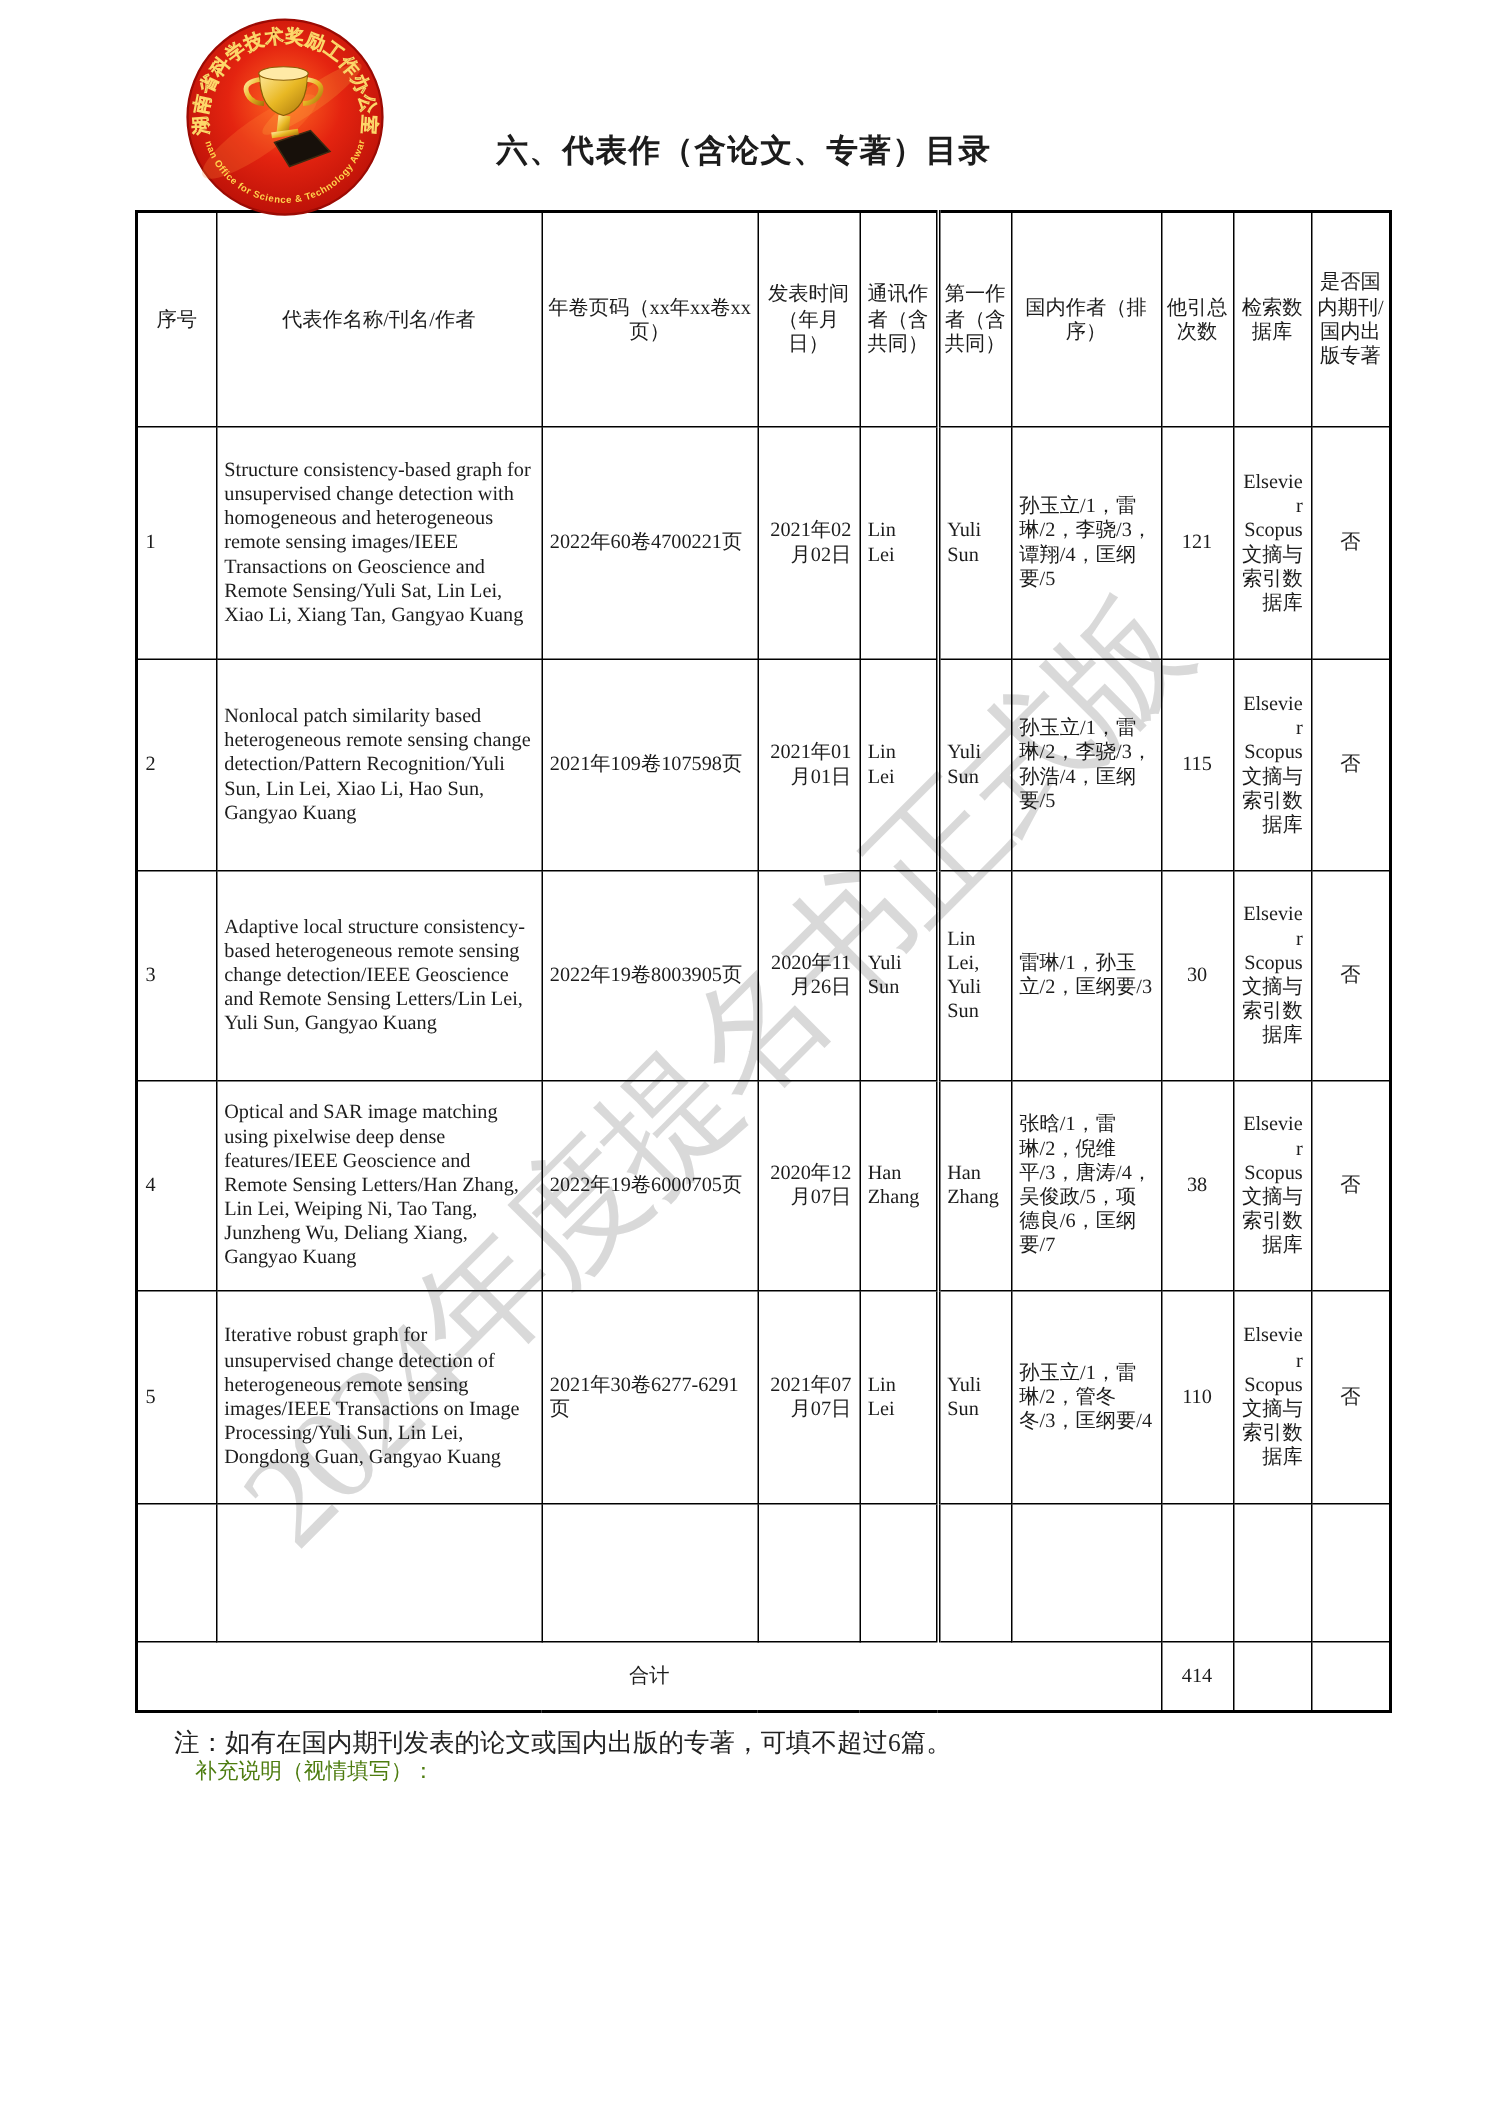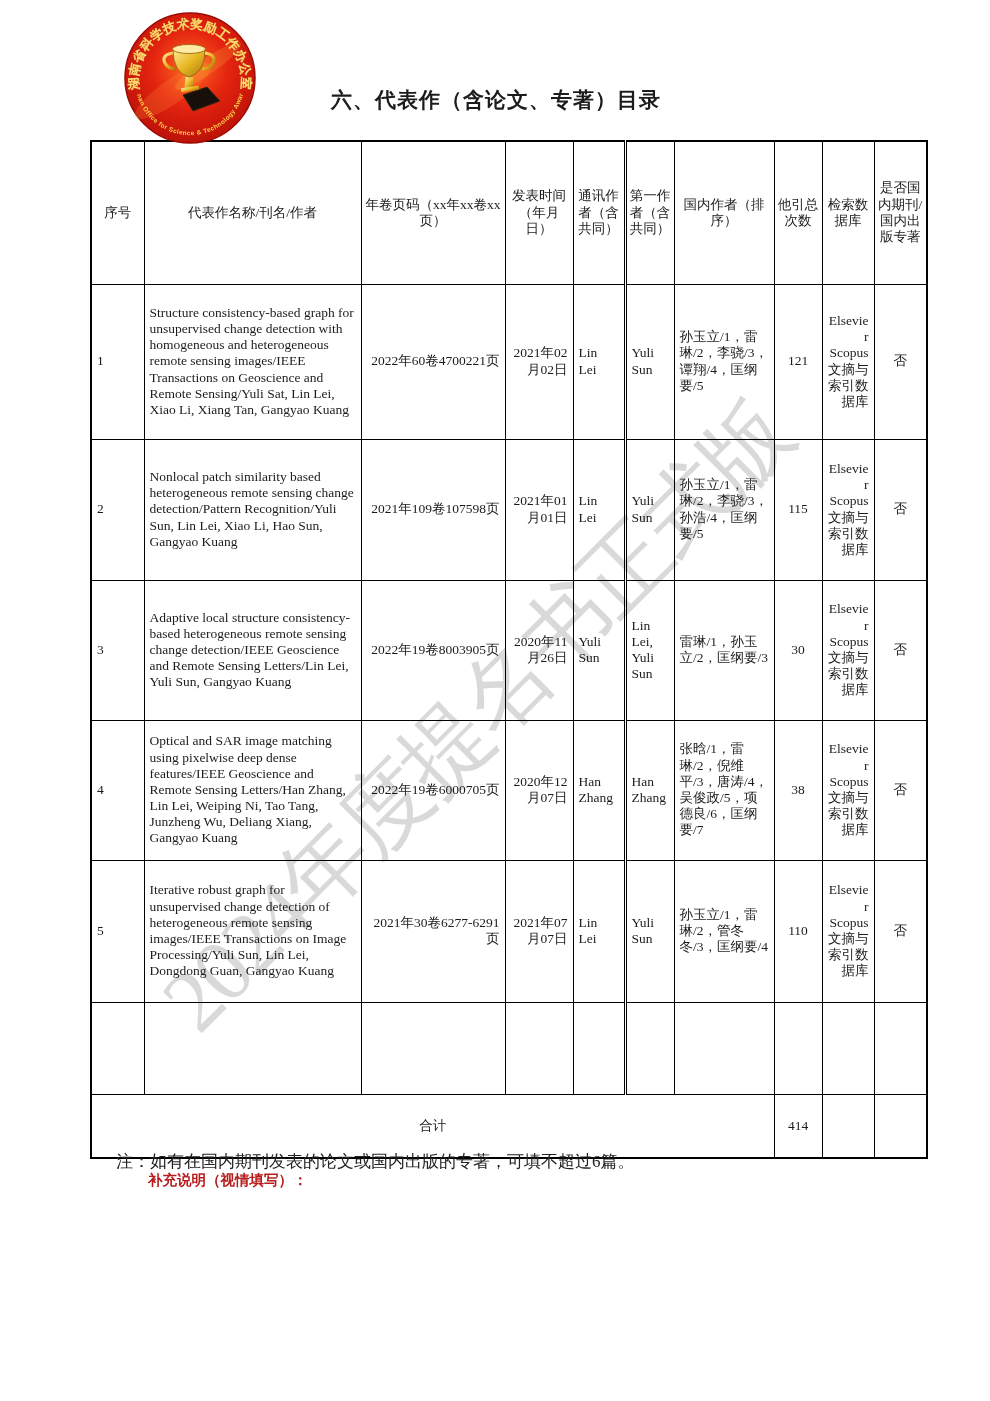--- a/index.html
+++ b/index.html
@@ -18,35 +18,35 @@
   
   .tbl-wrap{position:absolute;left:90px;top:140px;z-index:2;}
   table.main{border-collapse:collapse;table-layout:fixed;width:836px;background:transparent;
              border:2px solid #000;}
   table.main th,table.main td{border:1px solid #000;vertical-align:middle;background:transparent;
              font-size:13.5px;line-height:1.2;padding:2px 5px;color:#1c1c1c;font-weight:normal;
              overflow:hidden;}
   table.main th{text-align:center;padding:2px 3px;}
   td.c-no{text-align:left;padding-left:11px;}
   td.c-title{text-align:left;padding:3px 6px 3px 8px;line-height:1.18;}
-  td.c-vol{text-align:right;padding-left:8px;line-height:1.25;}
+  td.c-vol{text-align:left;padding-left:8px;line-height:1.25;}
   td.c-date{text-align:right;padding-left:7px;line-height:1.25;}
   td.c-auth{text-align:left;padding-left:7px;padding-right:4px;overflow-wrap:anywhere;line-height:1.3;}
   td.c-dom{text-align:left;padding-left:9px;padding-right:6px;line-height:1.3;}
   td.c-cit{text-align:center;}
   td.c-db{text-align:right;padding-left:6px;padding-right:3px;overflow-wrap:anywhere;line-height:1.3;}
   td.c-cn{text-align:center;}
   .dbl{border-left:3px double #000 !important;}
   tr.hrow{height:143px;} tr.r1{height:155px;} tr.r2{height:141px;} tr.r3{height:140px;}
-  tr.r4{height:140px;} tr.r5{height:142px;} tr.rempty{height:92px;} tr.rtotal{height:64px;}
+  tr.r4{height:140px;} tr.r5{height:142px;} tr.rempty{height:92px;} tr.rtotal{height:47px;}
   td.total-label{text-align:center;font-size:14px;}
   
   .note{position:absolute;left:116px;top:1150px;font-size:17px;z-index:2;color:#222;}
-  .supplement{position:absolute;left:148px;top:1171px;font-size:14.5px;font-weight:bold;z-index:2;
-              font-family:"Liberation Sans","DejaVu Sans",sans-serif;color:#b91c1c;}
+  .supplement{position:absolute;left:130px;top:1171px;font-size:14.5px;font-weight:normal;z-index:2;
+              font-family:"Liberation Sans","DejaVu Sans",sans-serif;color:#4d7c0f;}
 </style>
 </head>
 <body>
 
 <div class="page">
 
   <div class="watermark">2024年度提名书正式版</div>
 
   <div class="logo">
     <svg width="134" height="134" viewBox="0 0 134 134">

